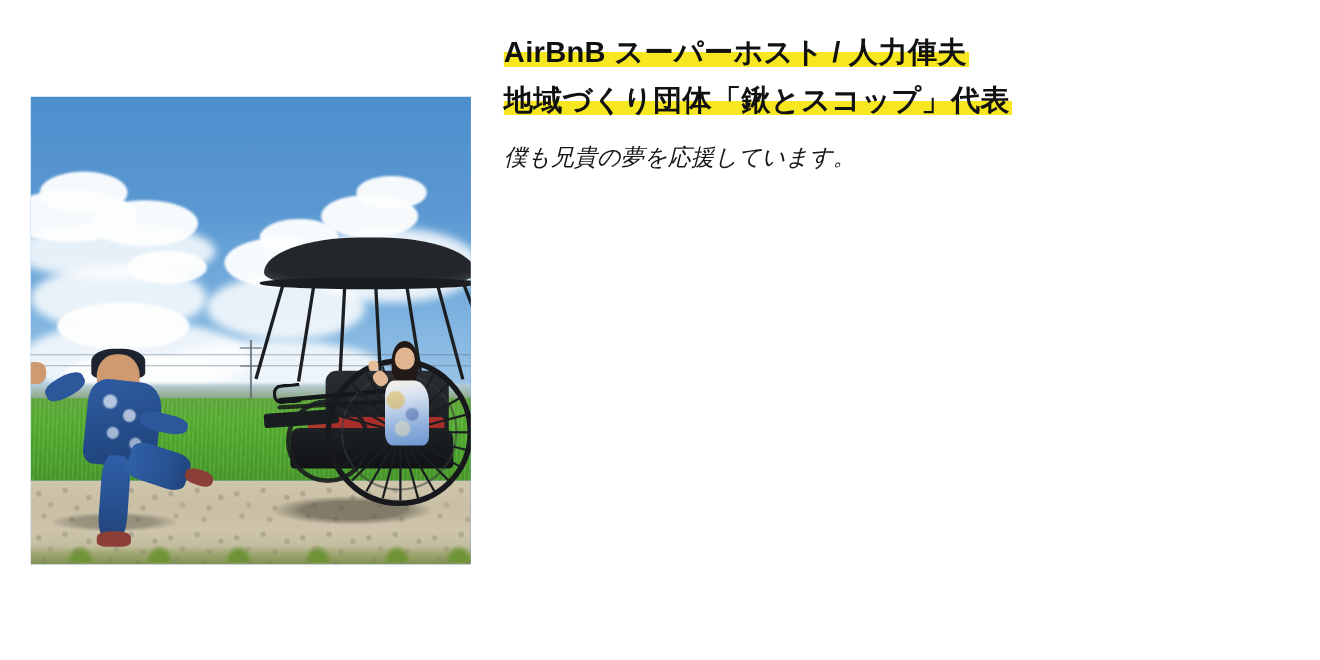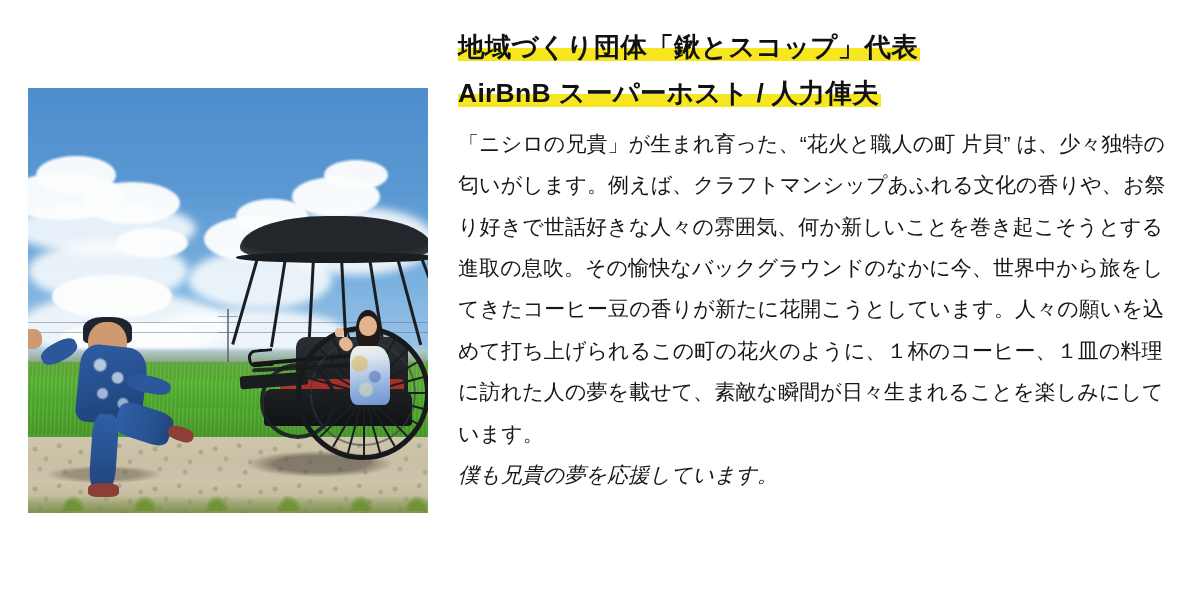--- a/index.html
+++ b/index.html
@@ -568,25 +568,24 @@
         <div class="m-leg-fwd"></div>
         <div class="m-shoe-a"></div>
         <div class="m-shoe-b"></div>
       </div>
 
     </div>
   </div>
 
   <div class="content">
 
+    <div class="headline h-2"><span class="hl">AirBnB スーパーホスト / 人力俥夫</span></div>
+
     <div class="headline h-1"><span class="hl">地域づくり団体「鍬とスコップ」代表</span></div>
 
-    <div class="headline h-2"><span class="hl">AirBnB スーパーホスト / 人力俥夫</span></div>
-
 
     <div class="bodytext">
-      <span class="para">「ニシロの兄貴」が生まれ育った、“花火と職人の町 片貝” は、少々独特の匂いがします。例えば、クラフトマンシップあふれる文化の香りや、お祭り好きで世話好きな人々の雰囲気、何か新しいことを巻き起こそうとする進取の息吹。その愉快なバックグラウンドのなかに今、世界中から旅をしてきたコーヒー豆の香りが新たに花開こうとしています。人々の願いを込めて打ち上げられるこの町の花火のように、１杯のコーヒー、１皿の料理に訪れた人の夢を載せて、素敵な瞬間が日々生まれることを楽しみにしています。</span>
       <span class="tail">僕も兄貴の夢を応援しています。</span>
     </div>
 
   </div>
 
 </div>
 
 </body></html>

